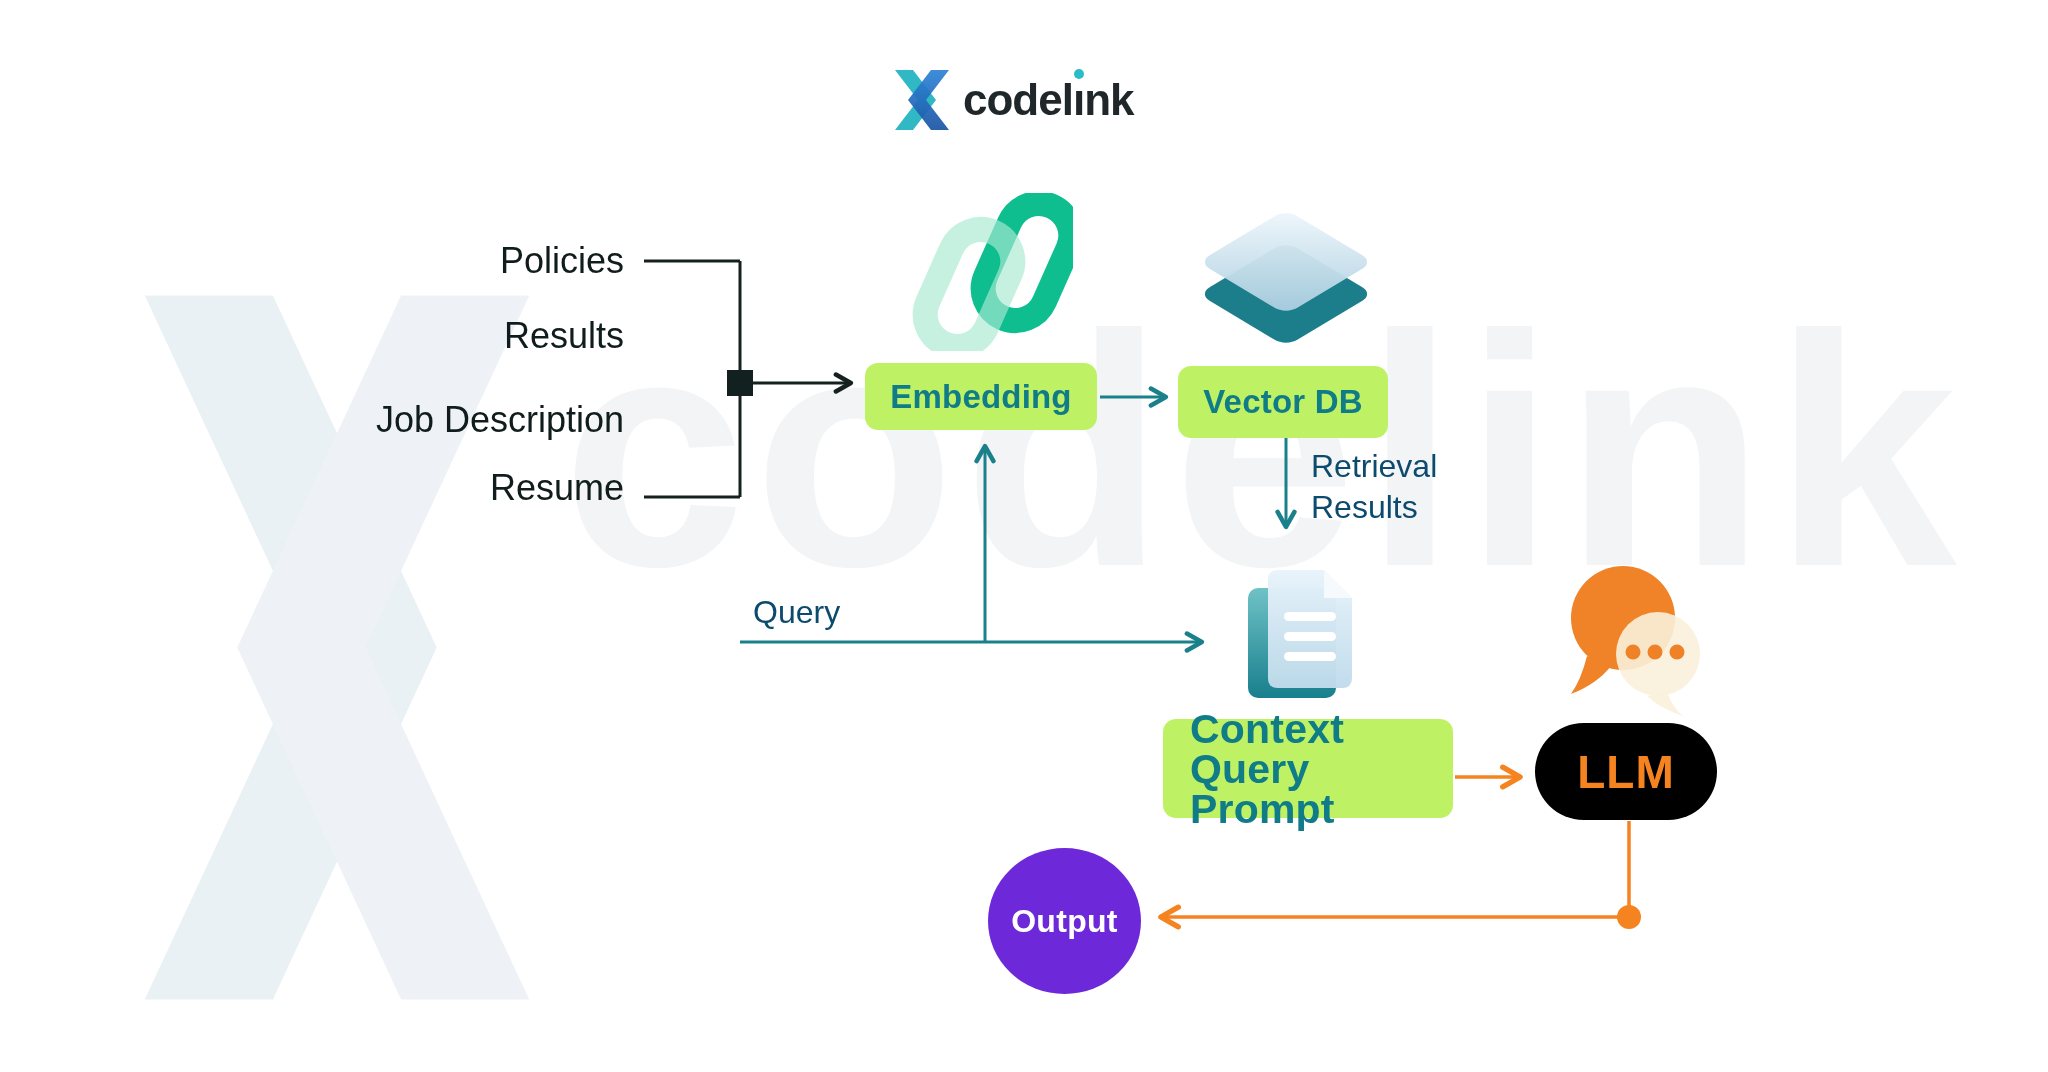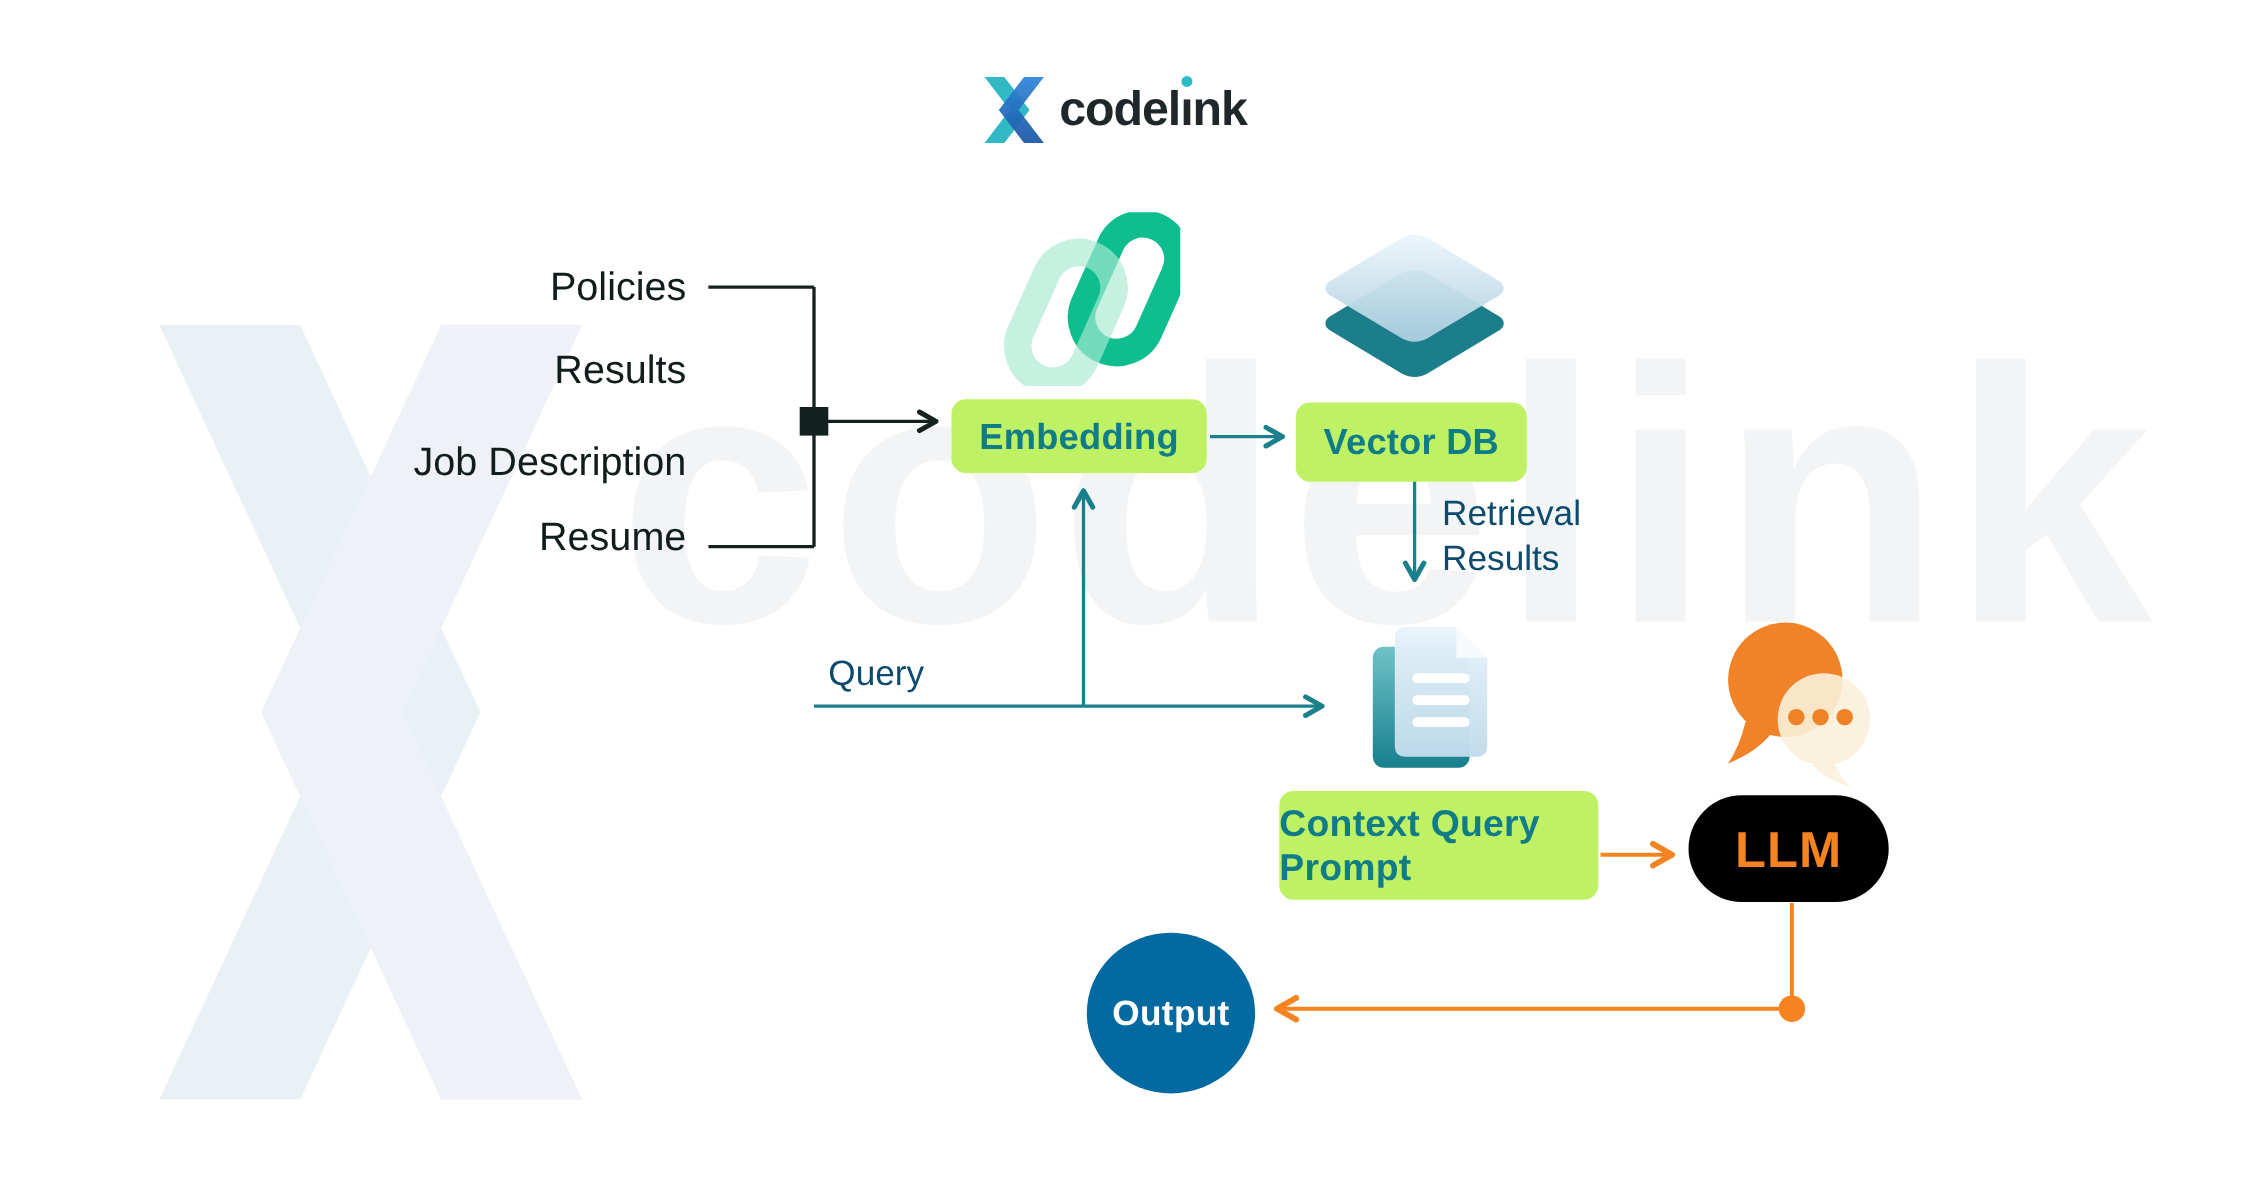--- a/index.html
+++ b/index.html
@@ -39,29 +39,29 @@
   .box{
     position:absolute;z-index:2;background:#bef264;border-radius:13px;
     color:#107c88;font-weight:700;display:flex;align-items:center;justify-content:center;
     font-size:33px;letter-spacing:.2px;box-sizing:border-box;
   }
   #embedding-box{left:865px;top:363px;width:232px;height:67px;}
   #vectordb-box{left:1178px;top:366px;width:210px;height:72px;}
   #context-box{
     left:1163px;top:719px;width:290px;height:99px;
     flex-direction:column;align-items:flex-start;justify-content:center;
-    font-size:34px;line-height:40px;
+    padding-left:27px;font-size:41px;line-height:40px;
   }
   #llm-box{
     left:1535px;top:723px;width:182px;height:97px;border-radius:49px;
     background:#000000;color:#f5831f;font-size:46px;letter-spacing:1px;
   }
   #output-circle{
     left:988px;top:848px;width:153px;height:146px;border-radius:50%;
-    background:#0369a1;color:#ffffff;font-size:32px;letter-spacing:.3px;
+    background:#6d28d9;color:#ffffff;font-size:32px;letter-spacing:.3px;
   }
   
   .flow-label{position:absolute;z-index:2;color:#0c4a6e;font-size:32px;font-weight:500;line-height:41px;}
   #query-label{left:753px;top:592px;}
   #retrieval-label{left:1311px;top:446px;}
   .flow-label span{display:block;}
   
   .icon{position:absolute;z-index:2;}
 </style>
 </head>

